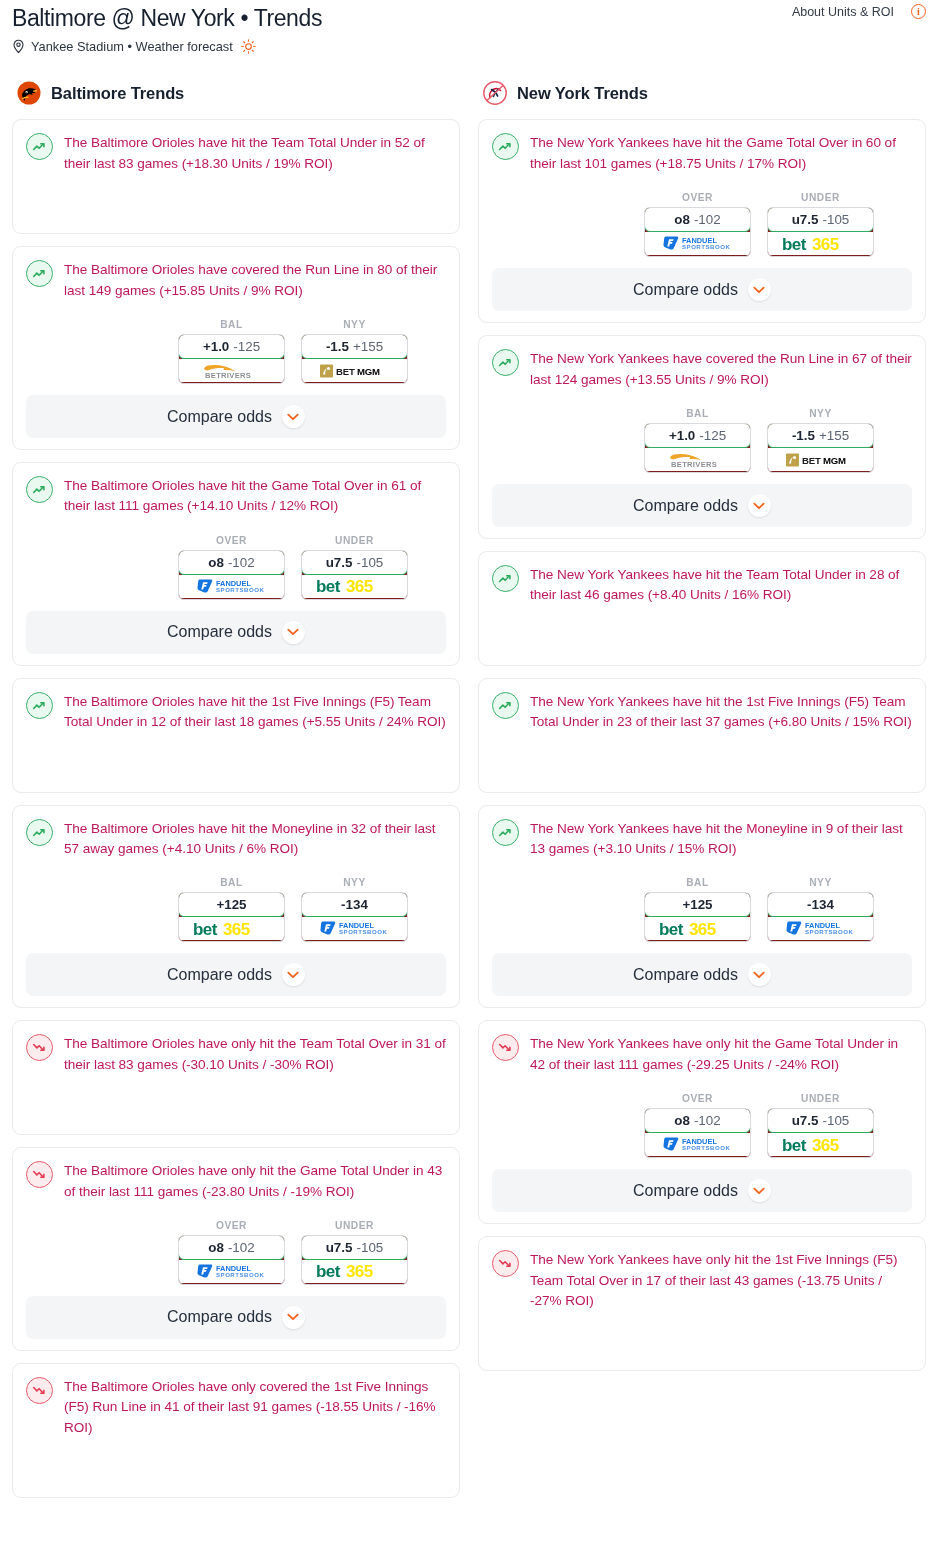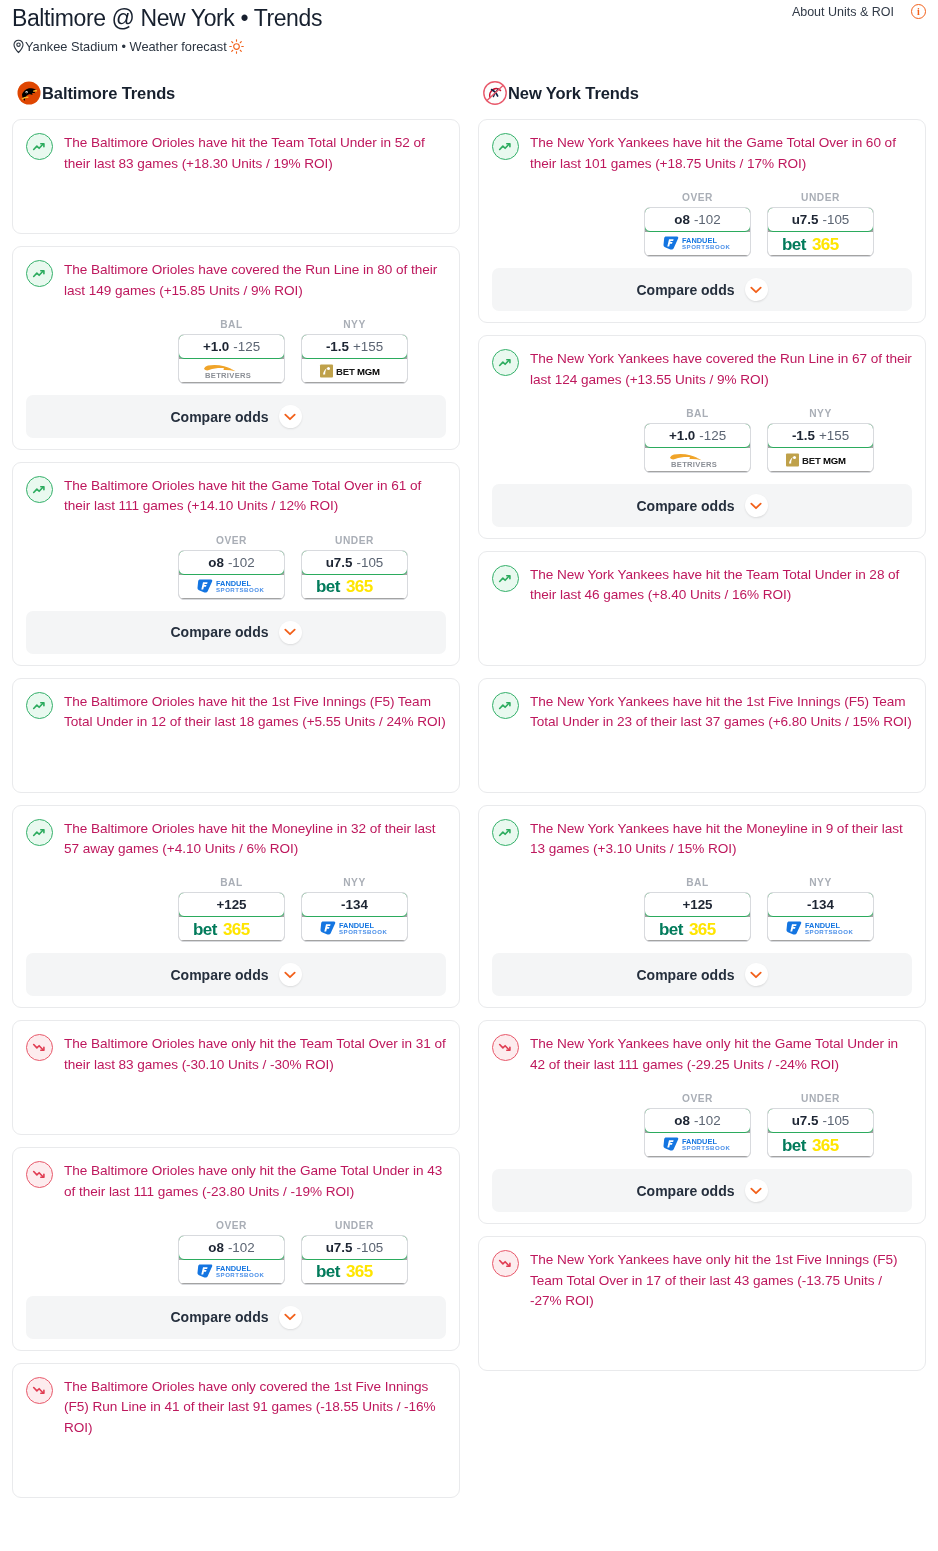--- a/index.html
+++ b/index.html
@@ -45,20 +45,21 @@
     font-weight: 400;
     letter-spacing: -0.4px;
     color: #17202e;
     margin: 0;
     padding-top: 1px;
     line-height: 1.15;
   }
   .subline {
     display: flex;
     align-items: flex-end;
+    gap: 6px;
     margin-top: 8px;
     font-size: 12.8px;
     color: #2b3440;
     font-weight: 500;
   }
   .pin-icon svg { display: block; }
   .sun-icon { margin-left: 2px; }
   .sun-icon svg { display: block; }
 
   
@@ -67,21 +68,21 @@
     gap: 18px;
     padding: 0 12px;
     margin-top: 26px;
     align-items: flex-start;
   }
   .column { width: 448px; flex: 0 0 448px; }
 
   .column-header {
     display: flex;
     align-items: center;
-    gap: 0;
+    gap: 9px;
     margin-bottom: 13px;
     padding-left: 4px;
   }
   .team-logo { width: 26px; height: 26px; flex: 0 0 26px; }
   .team-logo svg { display: block; }
   .column-title {
     font-size: 16.5px;
     font-weight: 700;
     color: #17202e;
     letter-spacing: -0.1px;
@@ -133,21 +134,21 @@
     text-align: center;
     font-size: 10.2px;
     letter-spacing: 0.55px;
     color: #a9aeb6;
     font-weight: 600;
     margin-bottom: 4px;
   }
   .odds-box {
     border: 1px solid #d8dade;
     border-radius: 6px;
-    background: #a3a3a3;
+    background: #7f1d1d;
     overflow: hidden;
   }
   .odds-price {
     border: 1px solid #2bab5d;
     border-radius: 6px;
     height: 25px;
     display: flex;
     align-items: center;
     justify-content: center;
     gap: 4px;
@@ -176,23 +177,23 @@
     background: #f4f5f6;
     border-radius: 7px;
     height: 43px;
     display: flex;
     align-items: center;
     justify-content: center;
     gap: 10px;
     cursor: pointer;
   }
   .compare-label {
-    font-size: 14px;
+    font-size: 16px;
     color: #252f3d;
-    font-weight: 700;
+    font-weight: 400;
   }
   .chev-circle {
     width: 23px; height: 23px;
     background: #fff;
     border-radius: 50%;
     display: flex; align-items: center; justify-content: center;
     box-shadow: 0 1px 2px rgba(0,0,0,0.10);
   }
   .chev-circle svg { display: block; }
 </style>

